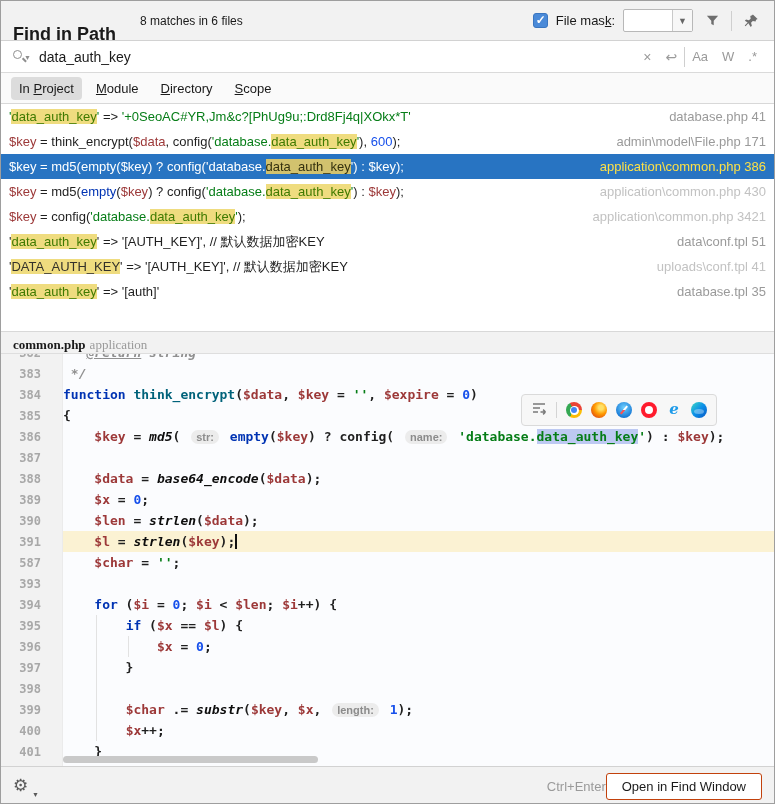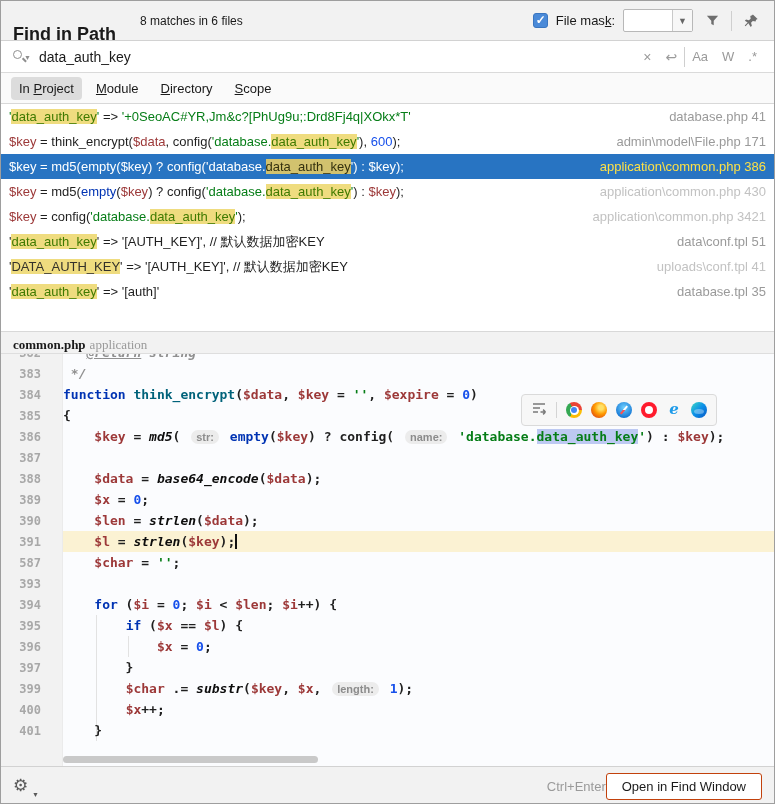--- a/index.html
+++ b/index.html
@@ -207,20 +207,21 @@
         <div class="cl"><span class="num">388</span><span class="seg-p">    </span><span class="seg-v">$data</span><span class="seg-p"> = </span><span class="seg-f">base64_encode</span><span class="seg-p">(</span><span class="seg-v">$data</span><span class="seg-p">);</span></div>
         <div class="cl"><span class="num">389</span><span class="seg-p">    </span><span class="seg-v">$x</span><span class="seg-p"> = </span><span class="seg-n">0</span><span class="seg-p">;</span></div>
         <div class="cl"><span class="num">390</span><span class="seg-p">    </span><span class="seg-v">$len</span><span class="seg-p"> = </span><span class="seg-f">strlen</span><span class="seg-p">(</span><span class="seg-v">$data</span><span class="seg-p">);</span></div>
         <div class="cl cur"><span class="num">391</span><span class="seg-p">    </span><span class="seg-v">$l</span><span class="seg-p"> = </span><span class="seg-f">strlen</span><span class="seg-p">(</span><span class="seg-v">$key</span><span class="seg-p">);</span><span class="caret-bar"></span></div>
         <div class="cl"><span class="num">587</span><span class="seg-p">    </span><span class="seg-v">$char</span><span class="seg-p"> = </span><span class="seg-s">''</span><span class="seg-p">;</span></div>
         <div class="cl"><span class="num">393</span></div>
         <div class="cl"><span class="num">394</span><span class="seg-p">    </span><span class="seg-k">for</span><span class="seg-p"> (</span><span class="seg-v">$i</span><span class="seg-p"> = </span><span class="seg-n">0</span><span class="seg-p">; </span><span class="seg-v">$i</span><span class="seg-p"> &lt; </span><span class="seg-v">$len</span><span class="seg-p">; </span><span class="seg-v">$i</span><span class="seg-p">++) {</span></div>
         <div class="cl"><span class="num">395</span><span class="seg-p">        </span><span class="seg-k">if</span><span class="seg-p"> (</span><span class="seg-v">$x</span><span class="seg-p"> == </span><span class="seg-v">$l</span><span class="seg-p">) {</span></div>
         <div class="cl"><span class="num">396</span><span class="seg-p">            </span><span class="seg-v">$x</span><span class="seg-p"> = </span><span class="seg-n">0</span><span class="seg-p">;</span></div>
         <div class="cl"><span class="num">397</span><span class="seg-p">        }</span></div>
+        <div class="cl"><span class="num">398</span></div>
         <div class="cl"><span class="num">399</span><span class="seg-p">        </span><span class="seg-v">$char</span><span class="seg-p"> .= </span><span class="seg-f">substr</span><span class="seg-p">(</span><span class="seg-v">$key</span><span class="seg-p">, </span><span class="seg-v">$x</span><span class="seg-p">, </span><span class="seg-h">length:</span><span class="seg-p"> </span><span class="seg-n">1</span><span class="seg-p">);</span></div>
         <div class="cl"><span class="num">400</span><span class="seg-p">        </span><span class="seg-v">$x</span><span class="seg-p">++;</span></div>
         <div class="cl"><span class="num">401</span><span class="seg-p">    }</span></div>
       </div>
     <div class="btoolbar">
         <span><svg width="16" height="16" viewBox="0 0 16 16">
             <path d="M2 4h12M2 8h7M2 12h5" stroke="#7a7a7a" stroke-width="1.5" fill="none"></path>
             <path d="M9.5 12h5m0 0-2.4-2.4M14.5 12l-2.4 2.4" stroke="#7a7a7a" stroke-width="1.5" fill="none"></path>
           </svg></span>
         <span class="btb-sep"></span>

